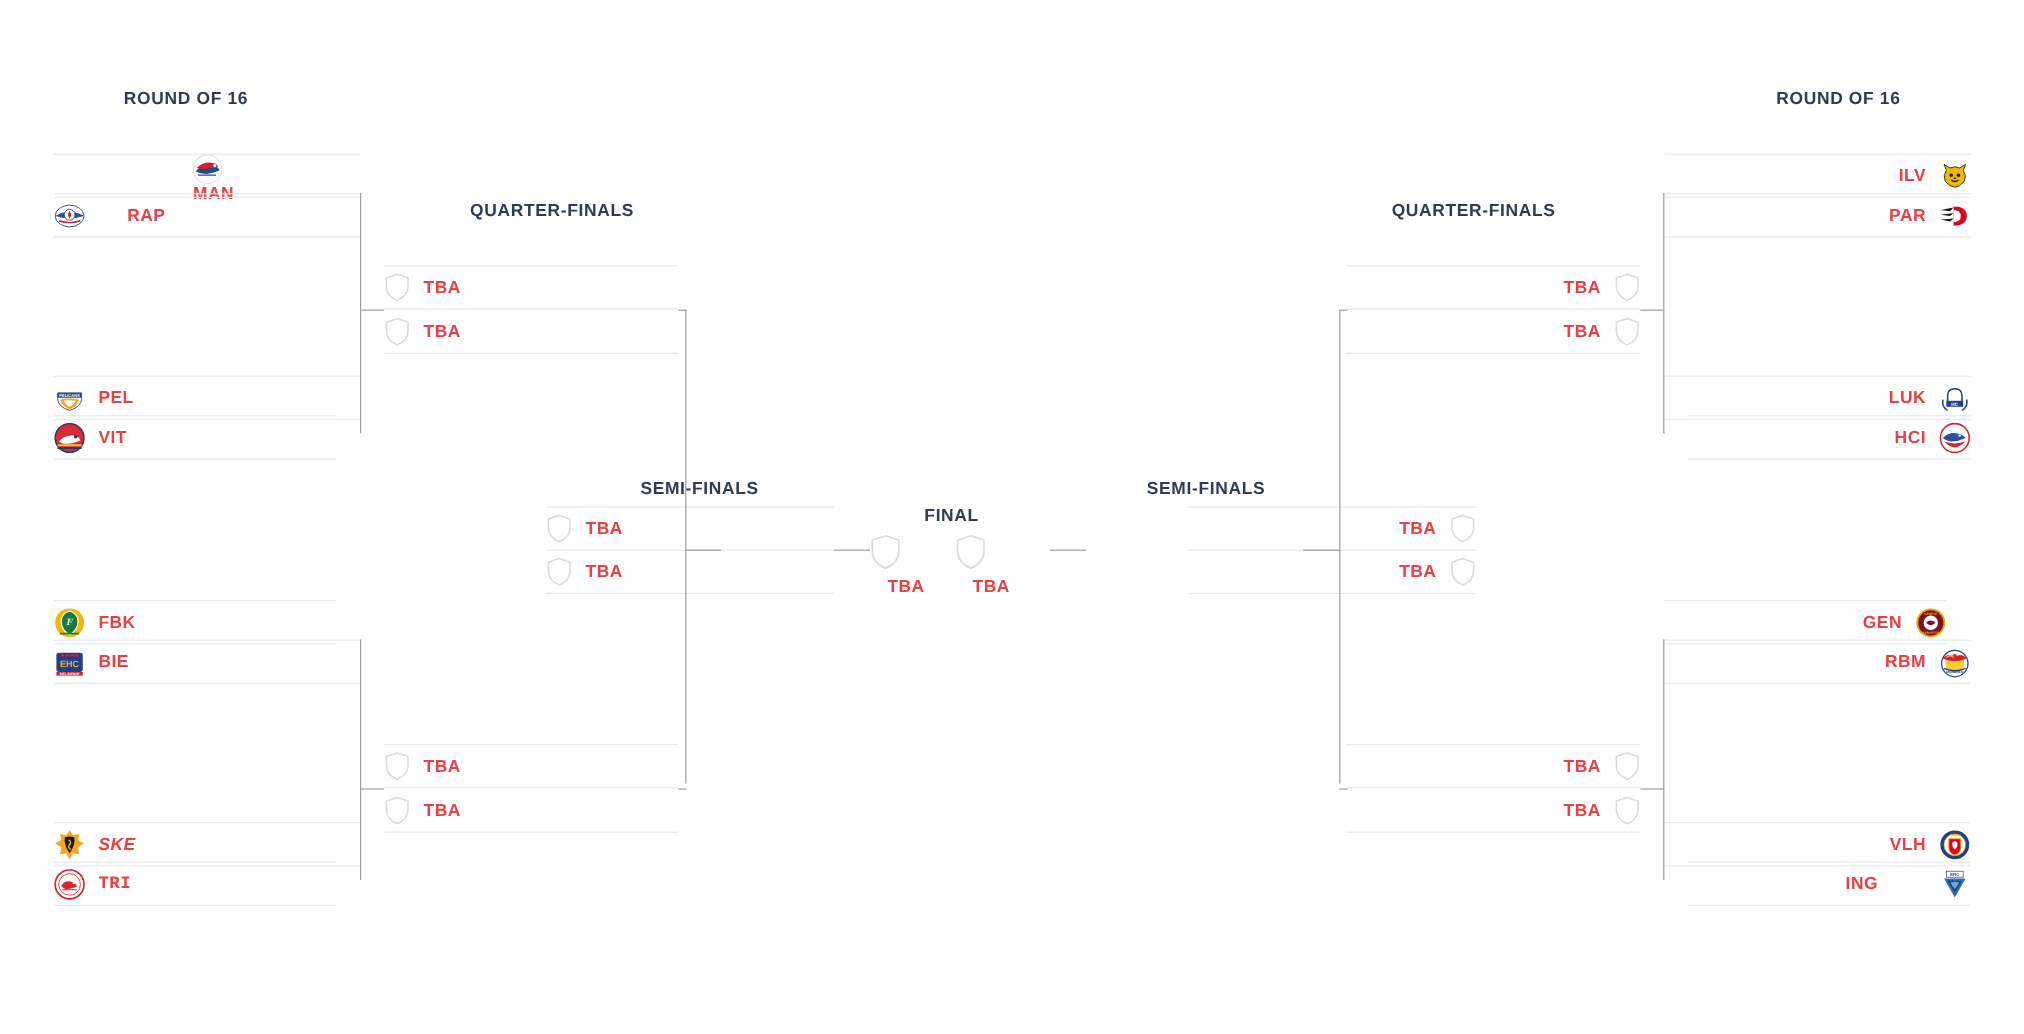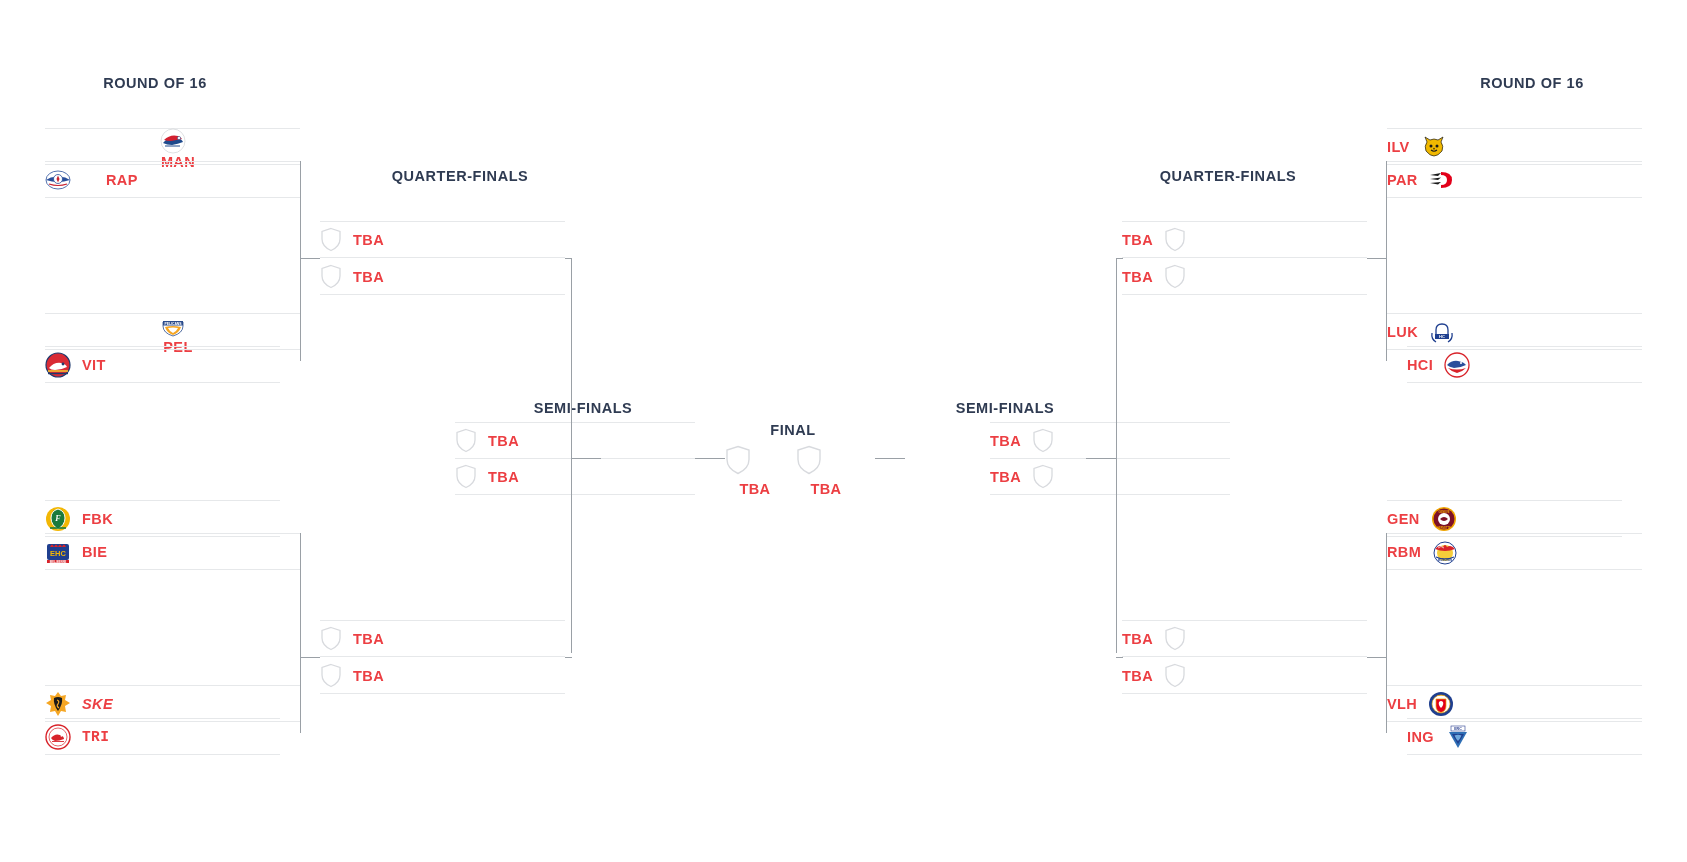--- a/index.html
+++ b/index.html
@@ -32,21 +32,21 @@
 
   
   .slot {
     position: absolute;
     height: 37px;
     display: flex;
     align-items: center;
     box-sizing: border-box;
   }
   .slot.ltr { flex-direction: row; }
-  .slot.rtl { flex-direction: row-reverse; justify-content: flex-end; }
+  .slot.rtl { flex-direction: row-reverse; }
 
   .slot .rule-top,
   .slot .rule-bot {
     position: absolute;
     left: 0; right: 0;
     height: 1px;
     background: #e6e8ea;
   }
   .slot .rule-top { top: 0; }
   .slot .rule-bot { bottom: 0; }
@@ -147,21 +147,21 @@
         <ellipse cx="13" cy="13" rx="12" ry="9" fill="#ffffff" stroke="#2a4f9b" stroke-width="0.8"></ellipse>
         <path d="M1 13 Q7 9 13 10 Q19 9 25 13 Q19 15 13 15 Q7 15 1 13 Z" fill="#2a4f9b"></path>
         <circle cx="13" cy="12" r="4.5" fill="#ffffff" stroke="#2a4f9b" stroke-width="0.8"></circle>
         <path d="M13 8.5 L14.5 12 L13 15.5 L11.5 12 Z" fill="#c8202e"></path>
         <path d="M4 17 Q13 20 22 17" stroke="#c8202e" stroke-width="1.2" fill="none"></path>
       </svg>
     </span>
     <span class="code">RAP</span>
   </div>
 
-  <div class="slot ltr" style="left:45px; top:313px; width:255px;flex-direction:column;">
+  <div class="slot ltr" style="left:45px; top:313px; width:255px;">
     <div class="rule-top"></div>
     <div class="rule-bot"></div>
     <span class="crest">
       <svg viewBox="0 0 26 26">
         <path d="M3 9 H23 V13 Q23 20 13 23 Q3 20 3 13 Z" fill="#ffffff" stroke="#2b4c8c" stroke-width="0.8"></path>
         <rect x="3" y="8" width="20" height="4.5" fill="#2b4c8c"></rect>
         <text x="13" y="11.8" font-size="3.4" fill="#ffffff" text-anchor="middle" font-family="Liberation Sans, sans-serif" font-weight="bold">PELICANS</text>
         <path d="M5 14 Q13 12 21 14 Q19 20 13 22 Q7 20 5 14 Z" fill="#f5a623"></path>
         <path d="M8 15 Q13 14 18 15 Q16 19 13 20 Q10 19 8 15 Z" fill="#ffffff"></path>
       </svg>
@@ -340,21 +340,21 @@
         <circle cx="13" cy="13" r="12" fill="#1f3f8f"></circle>
         <circle cx="13" cy="13" r="9" fill="#ffffff" stroke="#f0a500" stroke-width="0.6"></circle>
         <path d="M8 8 H18 V15 Q18 20 13 21.5 Q8 20 8 15 Z" fill="#e2001a" stroke="#f0a500" stroke-width="0.7"></path>
         <path d="M11 11 Q13 9 15 11 Q16 14 13 17 Q10 14 11 11 Z" fill="#ffffff"></path>
         <text x="13" y="5.4" font-size="2.3" fill="#f0a500" text-anchor="middle" font-family="Liberation Sans, sans-serif" font-weight="bold">VERVA</text>
       </svg>
     </span>
     <span class="code">VLH</span>
   </div>
 
-  <div class="slot rtl" style="left:1407px; top:718px; width:235px;">
+  <div class="slot rtl" style="left:1407px; top:718px; width:235px;gap:40px;">
     <div class="rule-top"></div>
     <div class="rule-bot"></div>
     <span class="crest">
       <svg viewBox="0 0 26 26">
         <rect x="6" y="2" width="14" height="5" fill="#ffffff" stroke="#2a3f8f" stroke-width="0.6"></rect>
         <text x="13" y="6" font-size="3.6" fill="#2a3f8f" text-anchor="middle" font-family="Liberation Sans, sans-serif" font-weight="bold">ERC</text>
         <path d="M4 8 H22 L13 24 Z" fill="#2f6fb5"></path>
         <path d="M7 10 H19 L13 20 Z" fill="#1f3f8f"></path>
         <path d="M9.5 11.5 Q13 10 16.5 11.5 Q15 15 13 17 Q11 15 9.5 11.5 Z" fill="#6fa8dc"></path>
       </svg>

